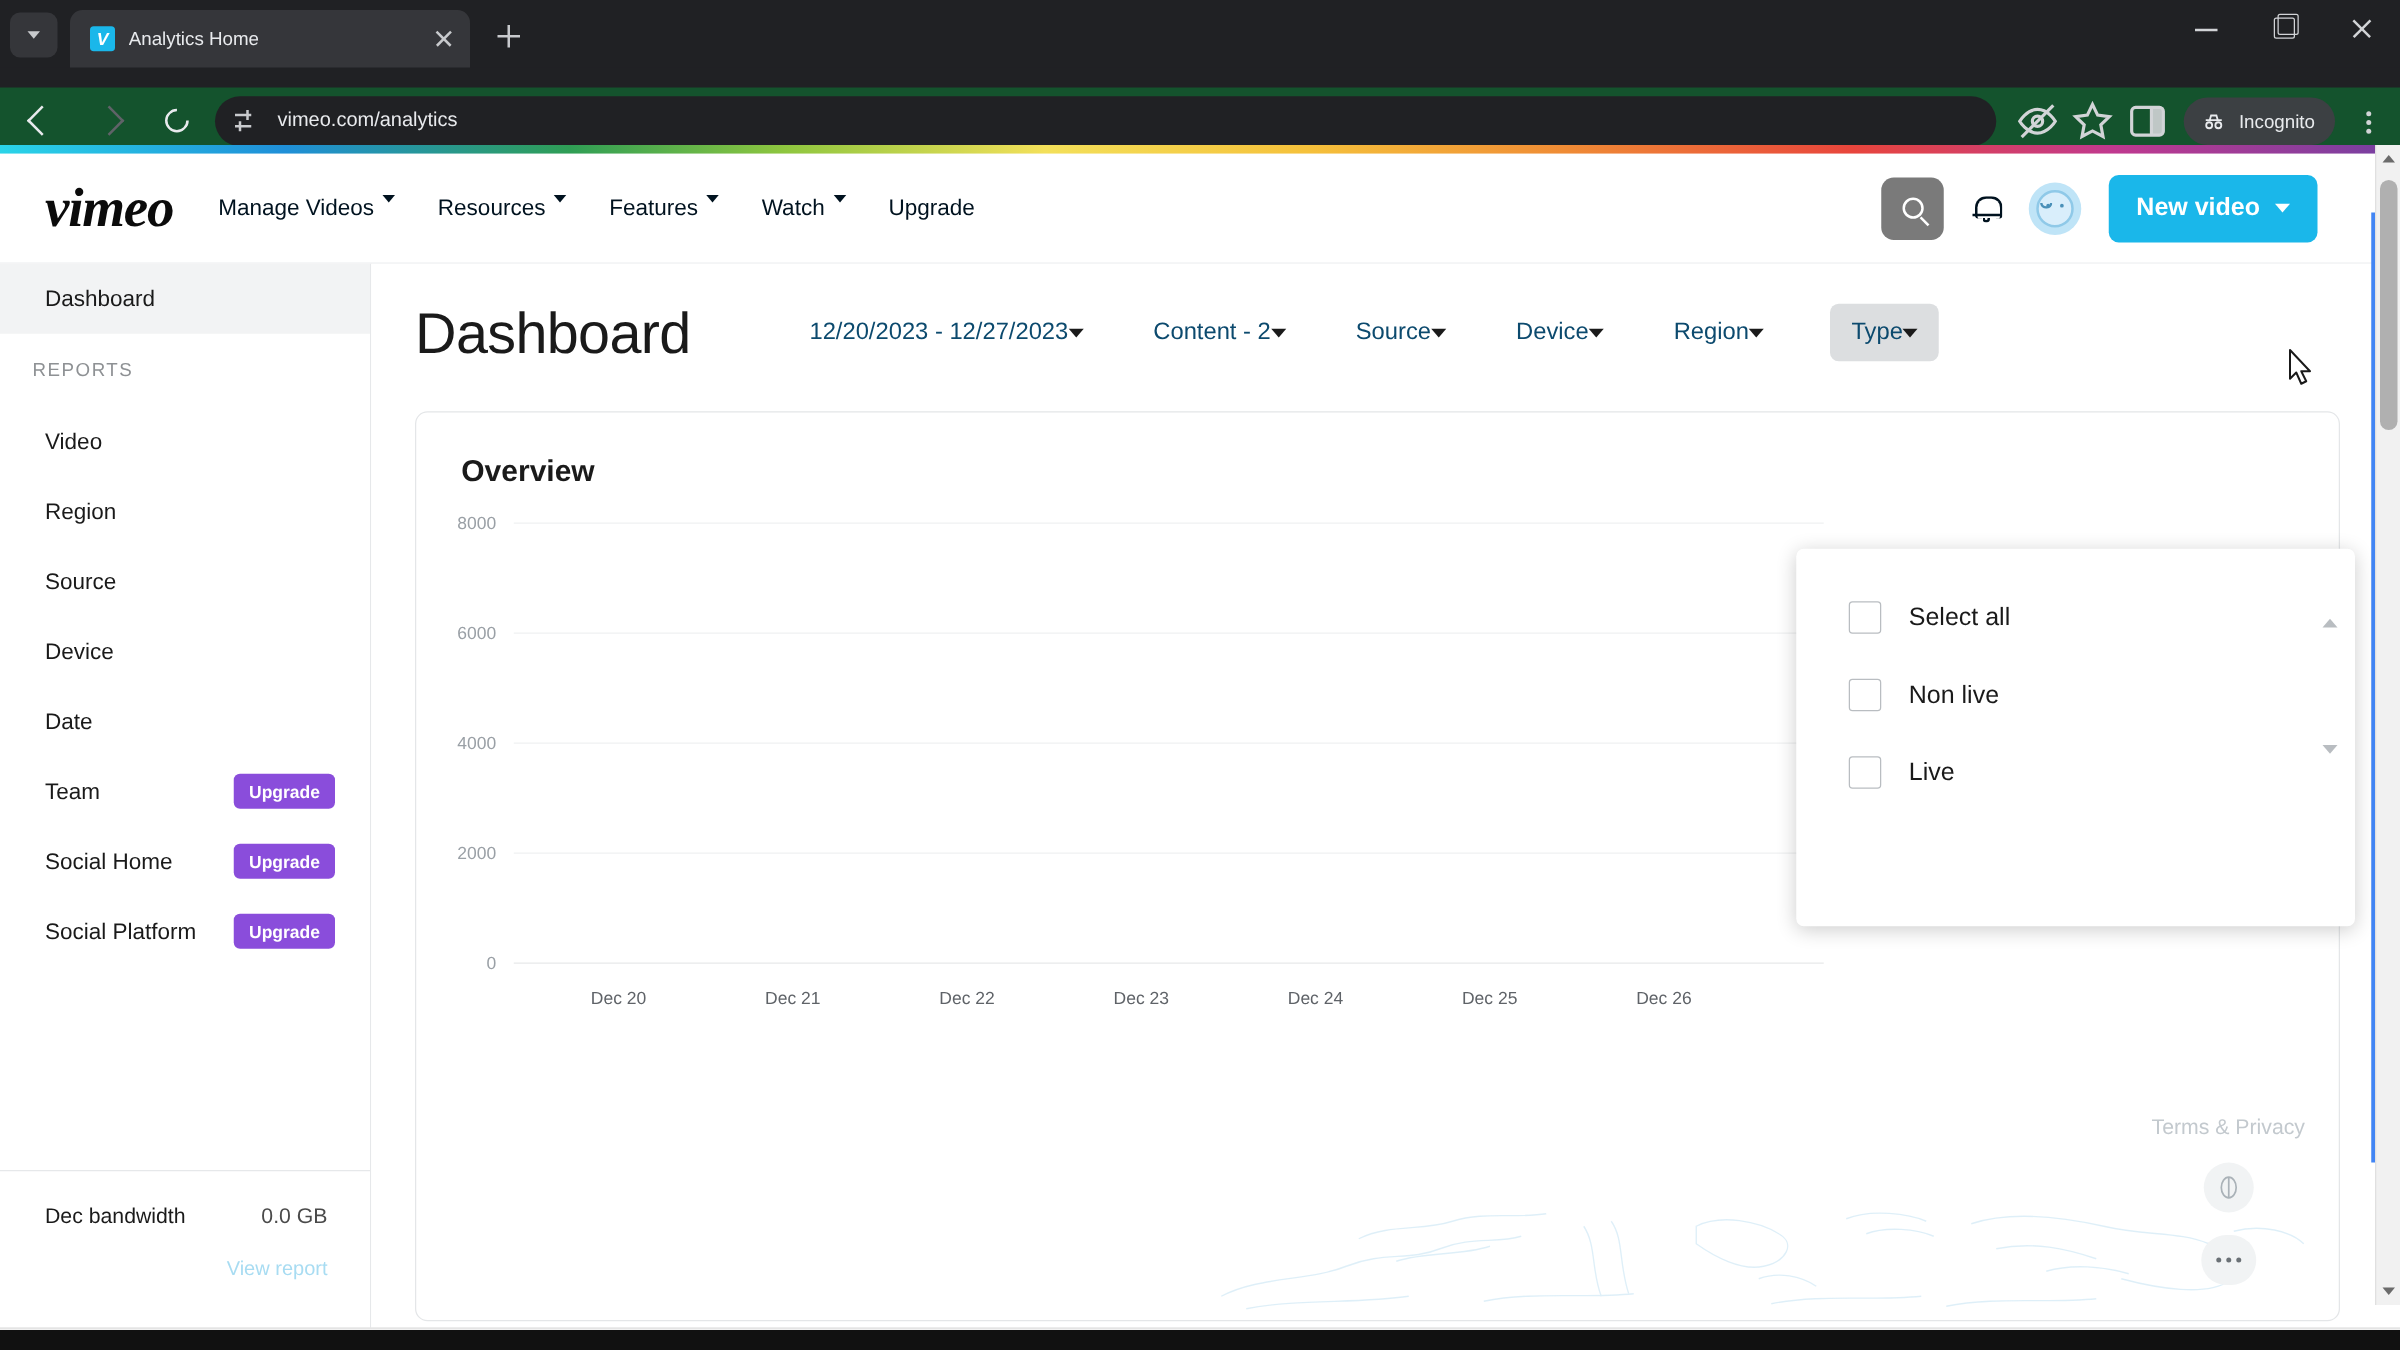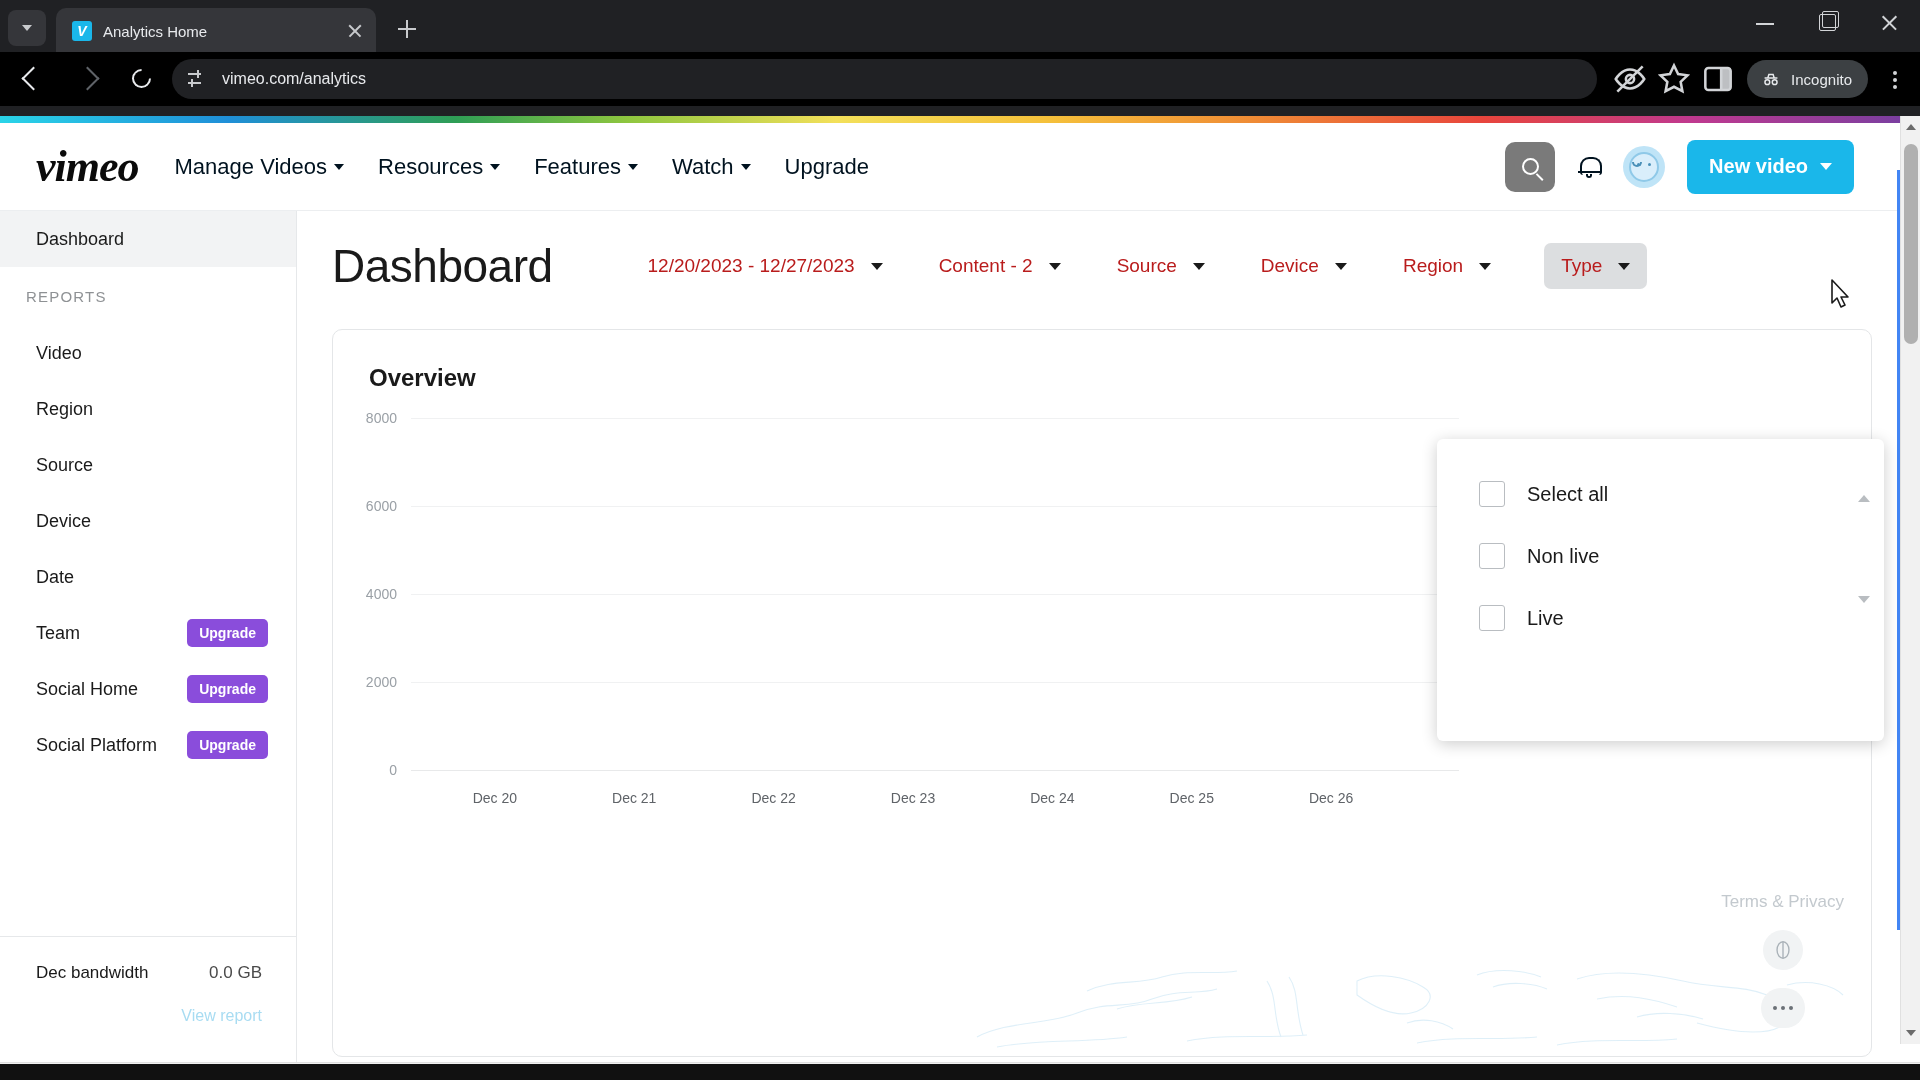--- a/index.html
+++ b/index.html
@@ -61,22 +61,22 @@
                    border:1.6px solid #d2d4d7; border-radius:2px; }
   .wc-max::before { content:""; position:absolute; left:26px; top:11px; width:15px; height:15px;
                    border:1.6px solid #d2d4d7; border-radius:2px; }
   .wc-close::before, .wc-close::after {
     content:""; position:absolute; left:22px; top:22px; width:19px; height:1.6px; background:#d2d4d7;
   }
   .wc-close::before { transform: rotate(45deg); }
   .wc-close::after { transform: rotate(-45deg); }
 
   .toolbar {
-    position: absolute; top: 52px; left: 0; width: 1920px; height: 54px;
-    background: #000000; display: flex; align-items: center;
+    position: absolute; top: 70px; left: 0; width: 1920px; height: 54px;
+    background: #14532d; display: flex; align-items: center;
   }
   .navbtn { width: 40px; height: 40px; margin-left: 14px; position: relative; }
   .arrow { position: absolute; left: 11px; top: 11px; width: 17px; height: 17px;
            border-left: 2px solid #e8eaed; border-bottom: 2px solid #e8eaed; }
   .arrow.back { transform: rotate(45deg); }
   .arrow.fwd  { transform: rotate(-135deg); border-color: #5f6368; }
   .reload {
     position: absolute; left: 10px; top: 10px; width: 19px; height: 19px;
     border: 2px solid #e8eaed; border-radius: 50%; border-top-color: transparent;
     transform: rotate(45deg);
@@ -119,22 +119,22 @@
     position: absolute; top: 7px; left: 0; width: 1900px; height: 88px;
     background: #fff; display: flex; align-items: center;
     border-bottom: 1px solid #eceef0;
   }
   .vlogo {
     margin-left: 36px; font-size: 44px; font-weight: bold; font-style: italic;
     font-family: "Liberation Serif", serif; color: #0b0b0b; letter-spacing: -1px;
   }
   .vnav { display: flex; align-items: center; gap: 34px; margin-left: 36px; }
   .vnav-item {
-    display: flex; align-items: center; gap: 7px;
-    font-size: 22px; color: #00121f; font-weight: 500; white-space: nowrap;
+    display: flex; align-items: flex-start; gap: 7px;
+    font-size: 18px; color: #00121f; font-weight: 500; white-space: nowrap;
   }
   .caret { width: 0; height: 0; border-left: 5px solid transparent;
            border-right: 5px solid transparent; border-top: 6px solid #00121f; }
   .vheader-right {
     margin-left: auto; margin-right: 46px; display: flex; align-items: center; gap: 22px;
   }
   .search-sq {
     width: 50px; height: 50px; border-radius: 10px; background: #7a7a7a;
     display: flex; align-items: center; justify-content: center;
   }
@@ -202,22 +202,22 @@
   .content {
     position: absolute; top: 95px; left: 297px; width: 1603px; height: 853px;
     background: #fff; overflow: hidden;
   }
   .filterbar { position: relative; height: 110px; display: flex; align-items: center; }
   .dash-title {
     margin-left: 35px; font-size: 46px; color: #1a1a1a; font-weight: 400; letter-spacing: -0.5px;
   }
   .filters { display: flex; align-items: center; gap: 0; margin-left: 78px; }
   .filter {
-    display: flex; align-items: center; gap: 16px; height: 46px;
-    padding: 0 17px; border-radius: 7px; font-size: 19px; color: #b91c1c; font-weight: 500;
+    display: flex; align-items: center; gap: 0; height: 46px;
+    padding: 0 17px; border-radius: 7px; font-size: 19px; color: #0c4a6e; font-weight: 500;
     white-space: nowrap;
   }
   .filter + .filter { margin-left: 22px; }
   .filter.hovered { background: #dcdee0; margin-left: 36px; }
   .fcaret { width: 0; height: 0; border-left: 6px solid transparent;
             border-right: 6px solid transparent; border-top: 7px solid #1a1a1a; }
 
   .card {
     position: absolute; left: 35px; top: 118px; width: 1540px; height: 728px;
     background: #fff; border: 1px solid #e4e6e8; border-radius: 10px;

